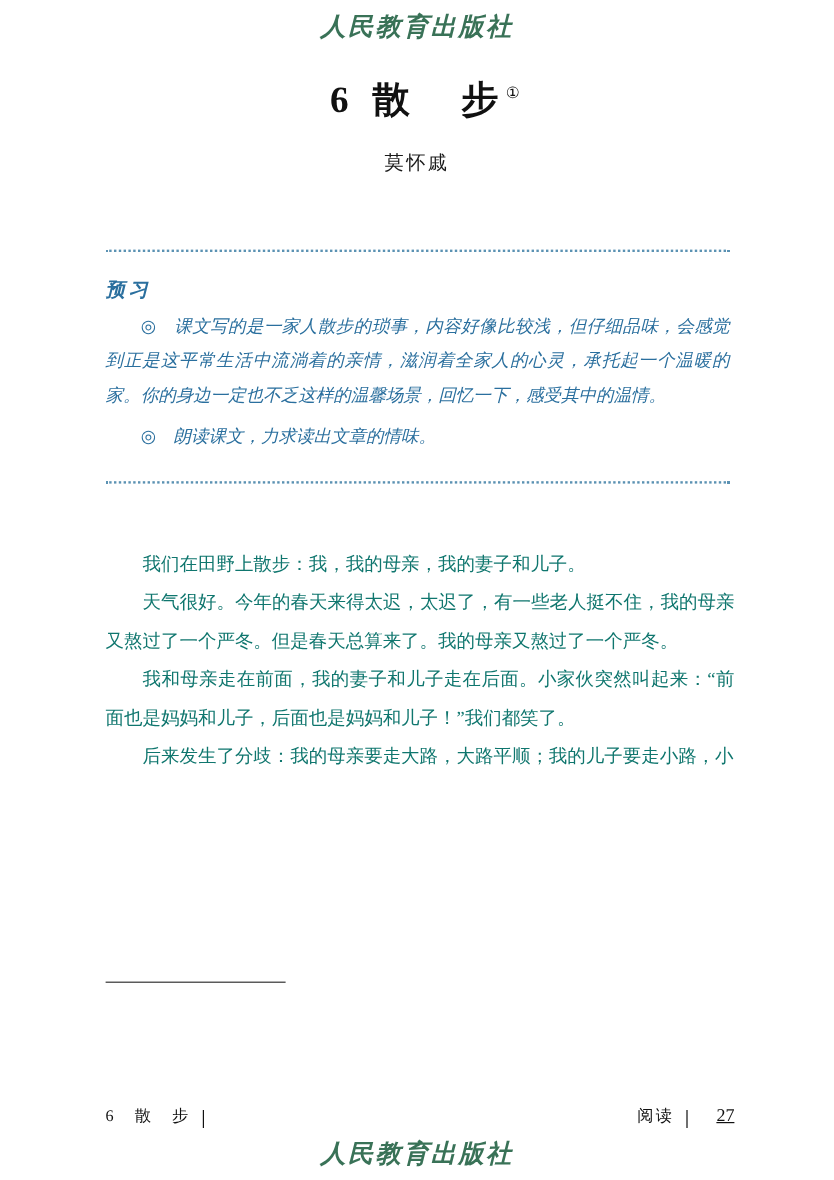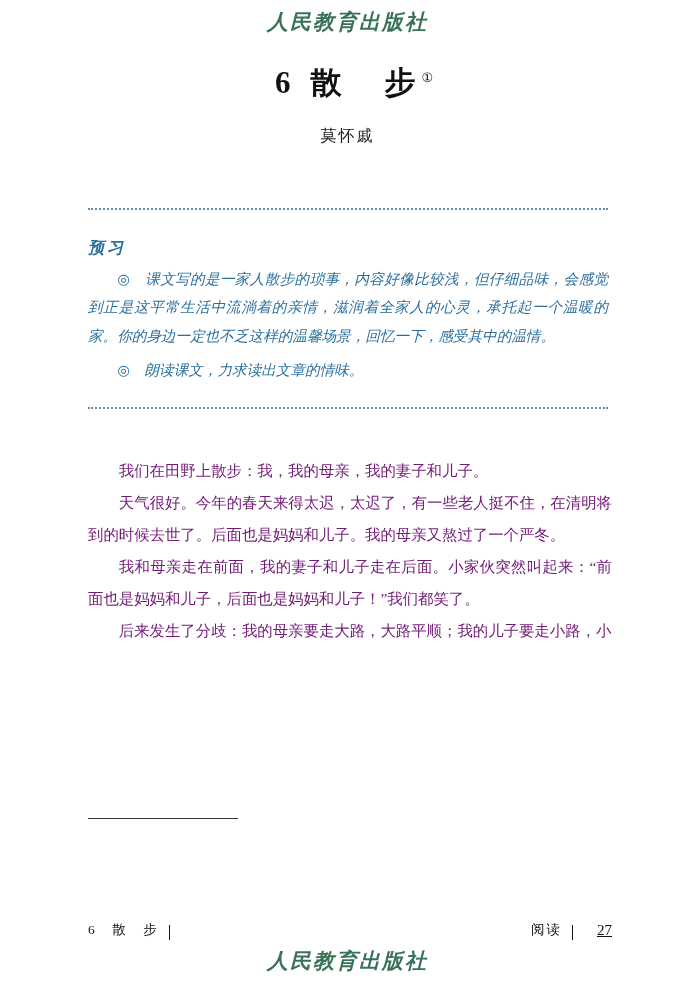--- a/index.html
+++ b/index.html
@@ -85,21 +85,21 @@
     top: 208px;
     left: 88px;
     width: 520px;
   }
   .dotted-rule {
     height: 0;
     border-top: 2px dotted #3f7fa6;
     opacity: 0.85;
   }
   .preview-title {
-    margin-top: 28px;
+    margin-top: 22px;
     color: #2a6f9e;
     font-size: 16px;
     letter-spacing: 3px;
     font-family: "DejaVu Serif", serif;
     font-style: italic;
     font-weight: bold;
   }
   .preview-body {
     color: #2a6f9e;
     font-size: 14.6px;
@@ -117,21 +117,21 @@
   }
 
   
   .body-text {
     position: absolute;
     top: 455px;
     left: 88px;
     width: 524px;
     font-size: 15.4px;
     line-height: 2.04;
-    color: #701a75;
+    color: #0f766e;
     text-align: justify;
   }
   .body-text p {
     margin: 0 0 1px 0;
     text-indent: 2em;
   }
 
   
   .footnote-wrap {
     position: absolute;
@@ -205,21 +205,21 @@
     <div class="preview-title">预习</div>
     <div class="preview-body">
       <p class="preview-p">◎　课文写的是一家人散步的琐事，内容好像比较浅，但仔细品味，会感觉到正是这平常生活中流淌着的亲情，滋润着全家人的心灵，承托起一个温暖的家。你的身边一定也不乏这样的温馨场景，回忆一下，感受其中的温情。</p>
       <p class="preview-p">◎　朗读课文，力求读出文章的情味。</p>
     </div>
     <div class="dotted-rule preview-rule-bottom"></div>
   </div>
 
   <div class="body-text">
     <p>我们在田野上散步：我，我的母亲，我的妻子和儿子。</p>
-    <p>天气很好。今年的春天来得太迟，太迟了，有一些老人挺不住，在清明将到的时候去世了。后面也是妈妈和儿子。我的母亲又熬过了一个严冬。</p>
+    <p>天气很好。今年的春天来得太迟，太迟了，有一些老人挺不住，我的母亲又熬过了一个严冬。但是春天总算来了。我的母亲又熬过了一个严冬。</p>
     <p>我和母亲走在前面，我的妻子和儿子走在后面。小家伙突然叫起来：“前面也是妈妈和儿子，后面也是妈妈和儿子！”我们都笑了。</p>
     <p>后来发生了分歧：我的母亲要走大路，大路平顺；我的儿子要走小路，小</p>
   </div>
 
   <div class="footnote-wrap">
     <div class="footnote-rule"></div>
   </div>
 
   <div class="footer">
     <span class="footer-left">6　散　步</span>

